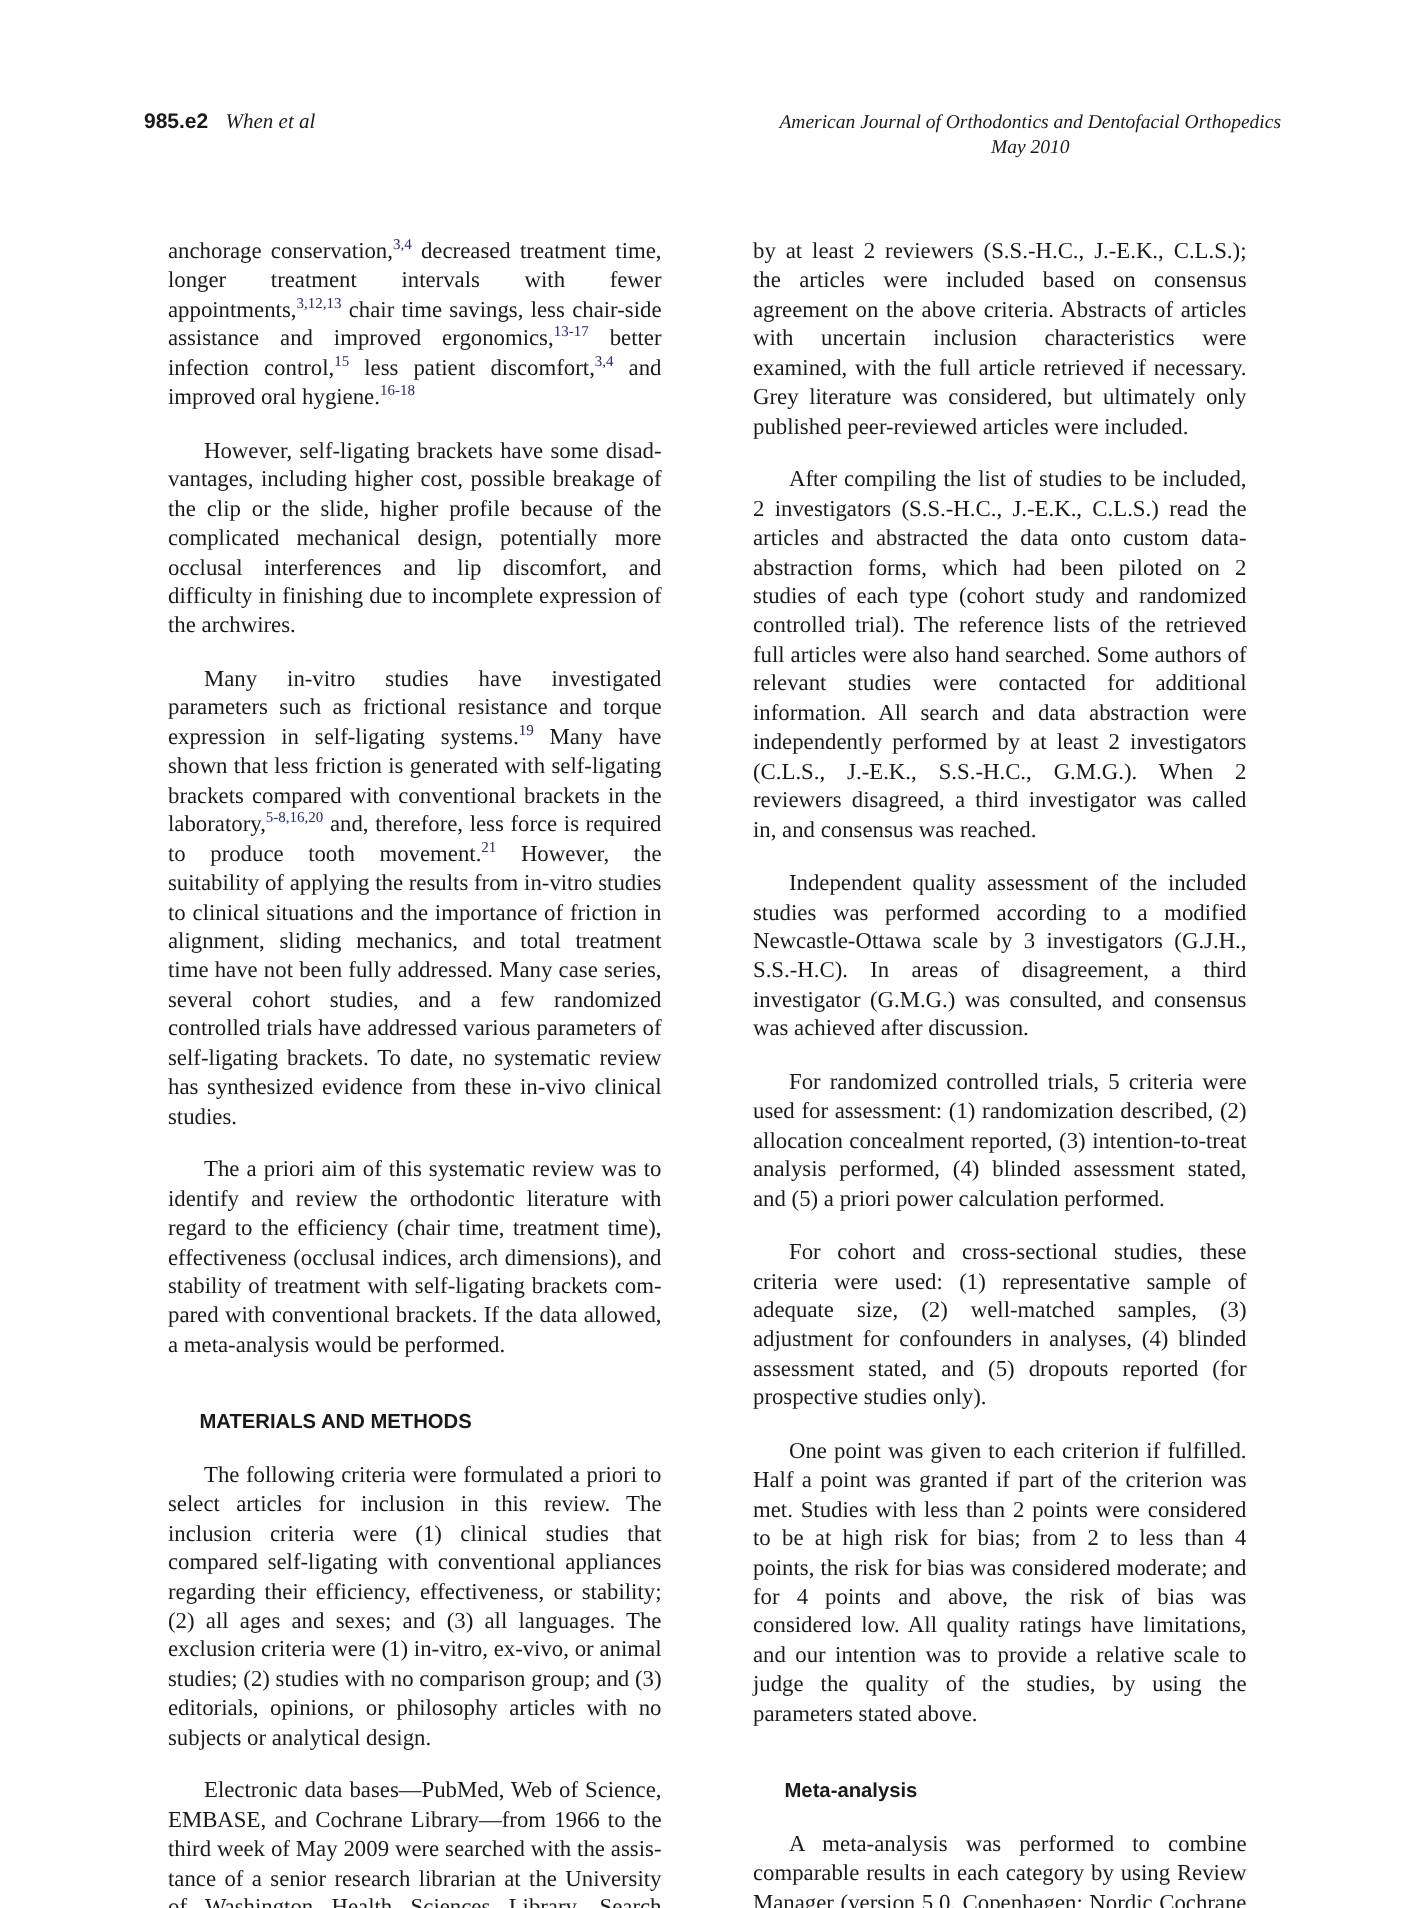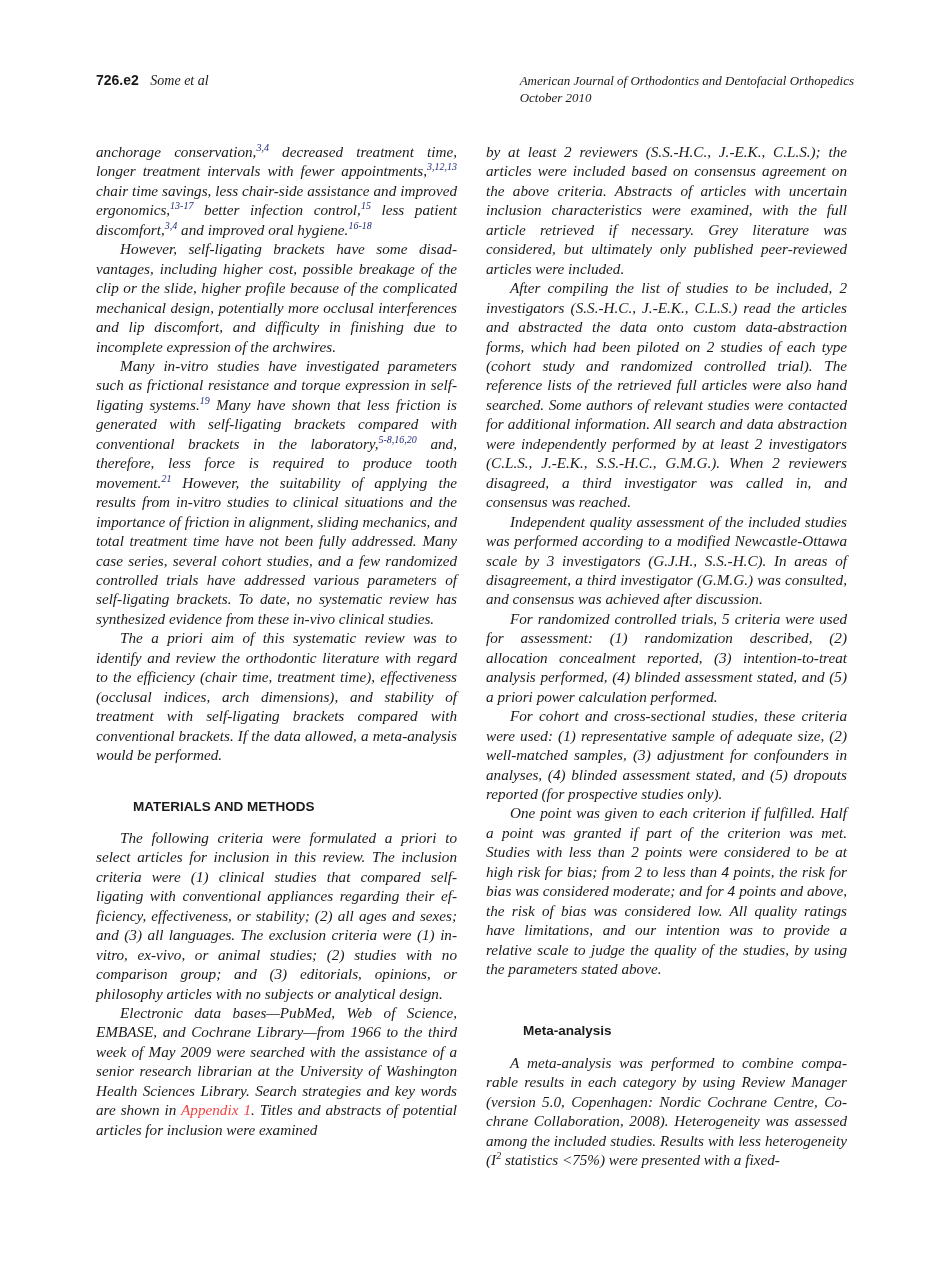--- a/index.html
+++ b/index.html
@@ -2,43 +2,43 @@
 <html><head>
 <meta charset="utf-8">
 <style>
   html, body { margin: 0; padding: 0; background: #ffffff; }
   body { width: 950px; height: 1272px; position: relative; overflow: hidden;
          font-family: "Liberation Serif", "DejaVu Serif", serif; color: #1a1a1a; }
   .running-head { position: absolute; top: 72px; left: 96px; right: 96px; height: 36px; }
   .rh-left { position: absolute; left: 0; top: 0; font-size: 14px; }
   .rh-page { font-family: "Liberation Sans", "DejaVu Sans", sans-serif; font-weight: bold; font-size: 14px; }
   .rh-author { font-style: italic; margin-left: 8px; }
-  .rh-right { position: absolute; right: 0; top: 0; text-align: left; font-style: italic; font-size: 13px; line-height: 17px; }
+  .rh-right { position: absolute; right: 0; top: 0; text-align: center; font-style: italic; font-size: 13px; line-height: 17px; }
   .col { position: absolute; top: 142px; width: 361px; font-size: 15.2px; line-height: 19.45px; }
   .col-left { left: 96px; }
   .col-right { left: 486px; }
-  p { margin: 0; text-align: justify; text-indent: 24px; hyphens: manual; font-style: italic; }
+  p { margin: 16px; text-align: justify; text-indent: 24px; hyphens: manual; }
   p.noindent { text-indent: 0; }
   sup { font-size: 10px; line-height: 0; vertical-align: 6px; color: #1f2a7a; }
   .link { color: #ef4444; }
   h2 { font-family: "Liberation Sans", "DejaVu Sans", sans-serif; font-weight: bold; font-size: 13.5px; margin: 0; padding-left: 37px; }
   .h-materials { margin-top: 32px; margin-bottom: 12px; }
-  .h-meta { margin-top: 43px; margin-bottom: 12px; }
+  .h-meta { margin-top: 32px; margin-bottom: 12px; }
 </style>
 </head>
 <body>
 
 <div class="running-head">
   <div class="rh-left">
-    <span class="rh-page">726.e2</span>
-    <span class="rh-author">Some et al</span>
+    <span class="rh-page">985.e2</span>
+    <span class="rh-author">When et al</span>
   </div>
   <div class="rh-right">
     <div>American Journal of Orthodontics and Dentofacial Orthopedics</div>
-    <div>October 2010</div>
+    <div>May 2010</div>
   </div>
 </div>
 
 <div class="col col-left">
   <p class="noindent"><span>anchorage conservation,</span><sup>3,4</sup><span> decreased treatment time, longer treatment intervals with fewer appointments,</span><sup>3,12,13</sup><span> chair time savings, less chair-side assistance and im­proved ergonomics,</span><sup>13-17</sup><span> better infection control,</span><sup>15</sup><span> less patient discomfort,</span><sup>3,4</sup><span> and improved oral hygiene.</span><sup>16-18</sup></p>
   <p>However, self-ligating brackets have some disad­vantages, including higher cost, possible breakage of the clip or the slide, higher profile because of the com­plicated mechanical design, potentially more occlusal interferences and lip discomfort, and difficulty in finish­ing due to incomplete expression of the archwires.</p>
   <p><span>Many in-vitro studies have investigated parameters such as frictional resistance and torque expression in self-ligating systems.</span><sup>19</sup><span> Many have shown that less fric­tion is generated with self-ligating brackets compared with conventional brackets in the laboratory,</span><sup>5-8,16,20</sup><span> and, therefore, less force is required to produce tooth movement.</span><sup>21</sup><span> However, the suitability of applying the results from in-vitro studies to clinical situations and the importance of friction in alignment, sliding mechan­ics, and total treatment time have not been fully ad­dressed. Many case series, several cohort studies, and a few randomized controlled trials have addressed various parameters of self-ligating brackets. To date, no systematic review has synthesized evidence from these in-vivo clinical studies.</span></p>
   <p>The a priori aim of this systematic review was to identify and review the orthodontic literature with regard to the efficiency (chair time, treatment time), effectiveness (occlusal indices, arch dimensions), and stability of treatment with self-ligating brackets com­pared with conventional brackets. If the data allowed, a meta-analysis would be performed.</p>
   <h2 class="h-materials">MATERIALS AND METHODS</h2>
   <p>The following criteria were formulated a priori to select articles for inclusion in this review. The inclusion criteria were (1) clinical studies that compared self-​ligating with conventional appliances regarding their ef­ficiency, effectiveness, or stability; (2) all ages and sexes; and (3) all languages. The exclusion criteria were (1) in-vitro, ex-vivo, or animal studies; (2) studies with no comparison group; and (3) editorials, opinions, or philosophy articles with no subjects or analytical design.</p>

